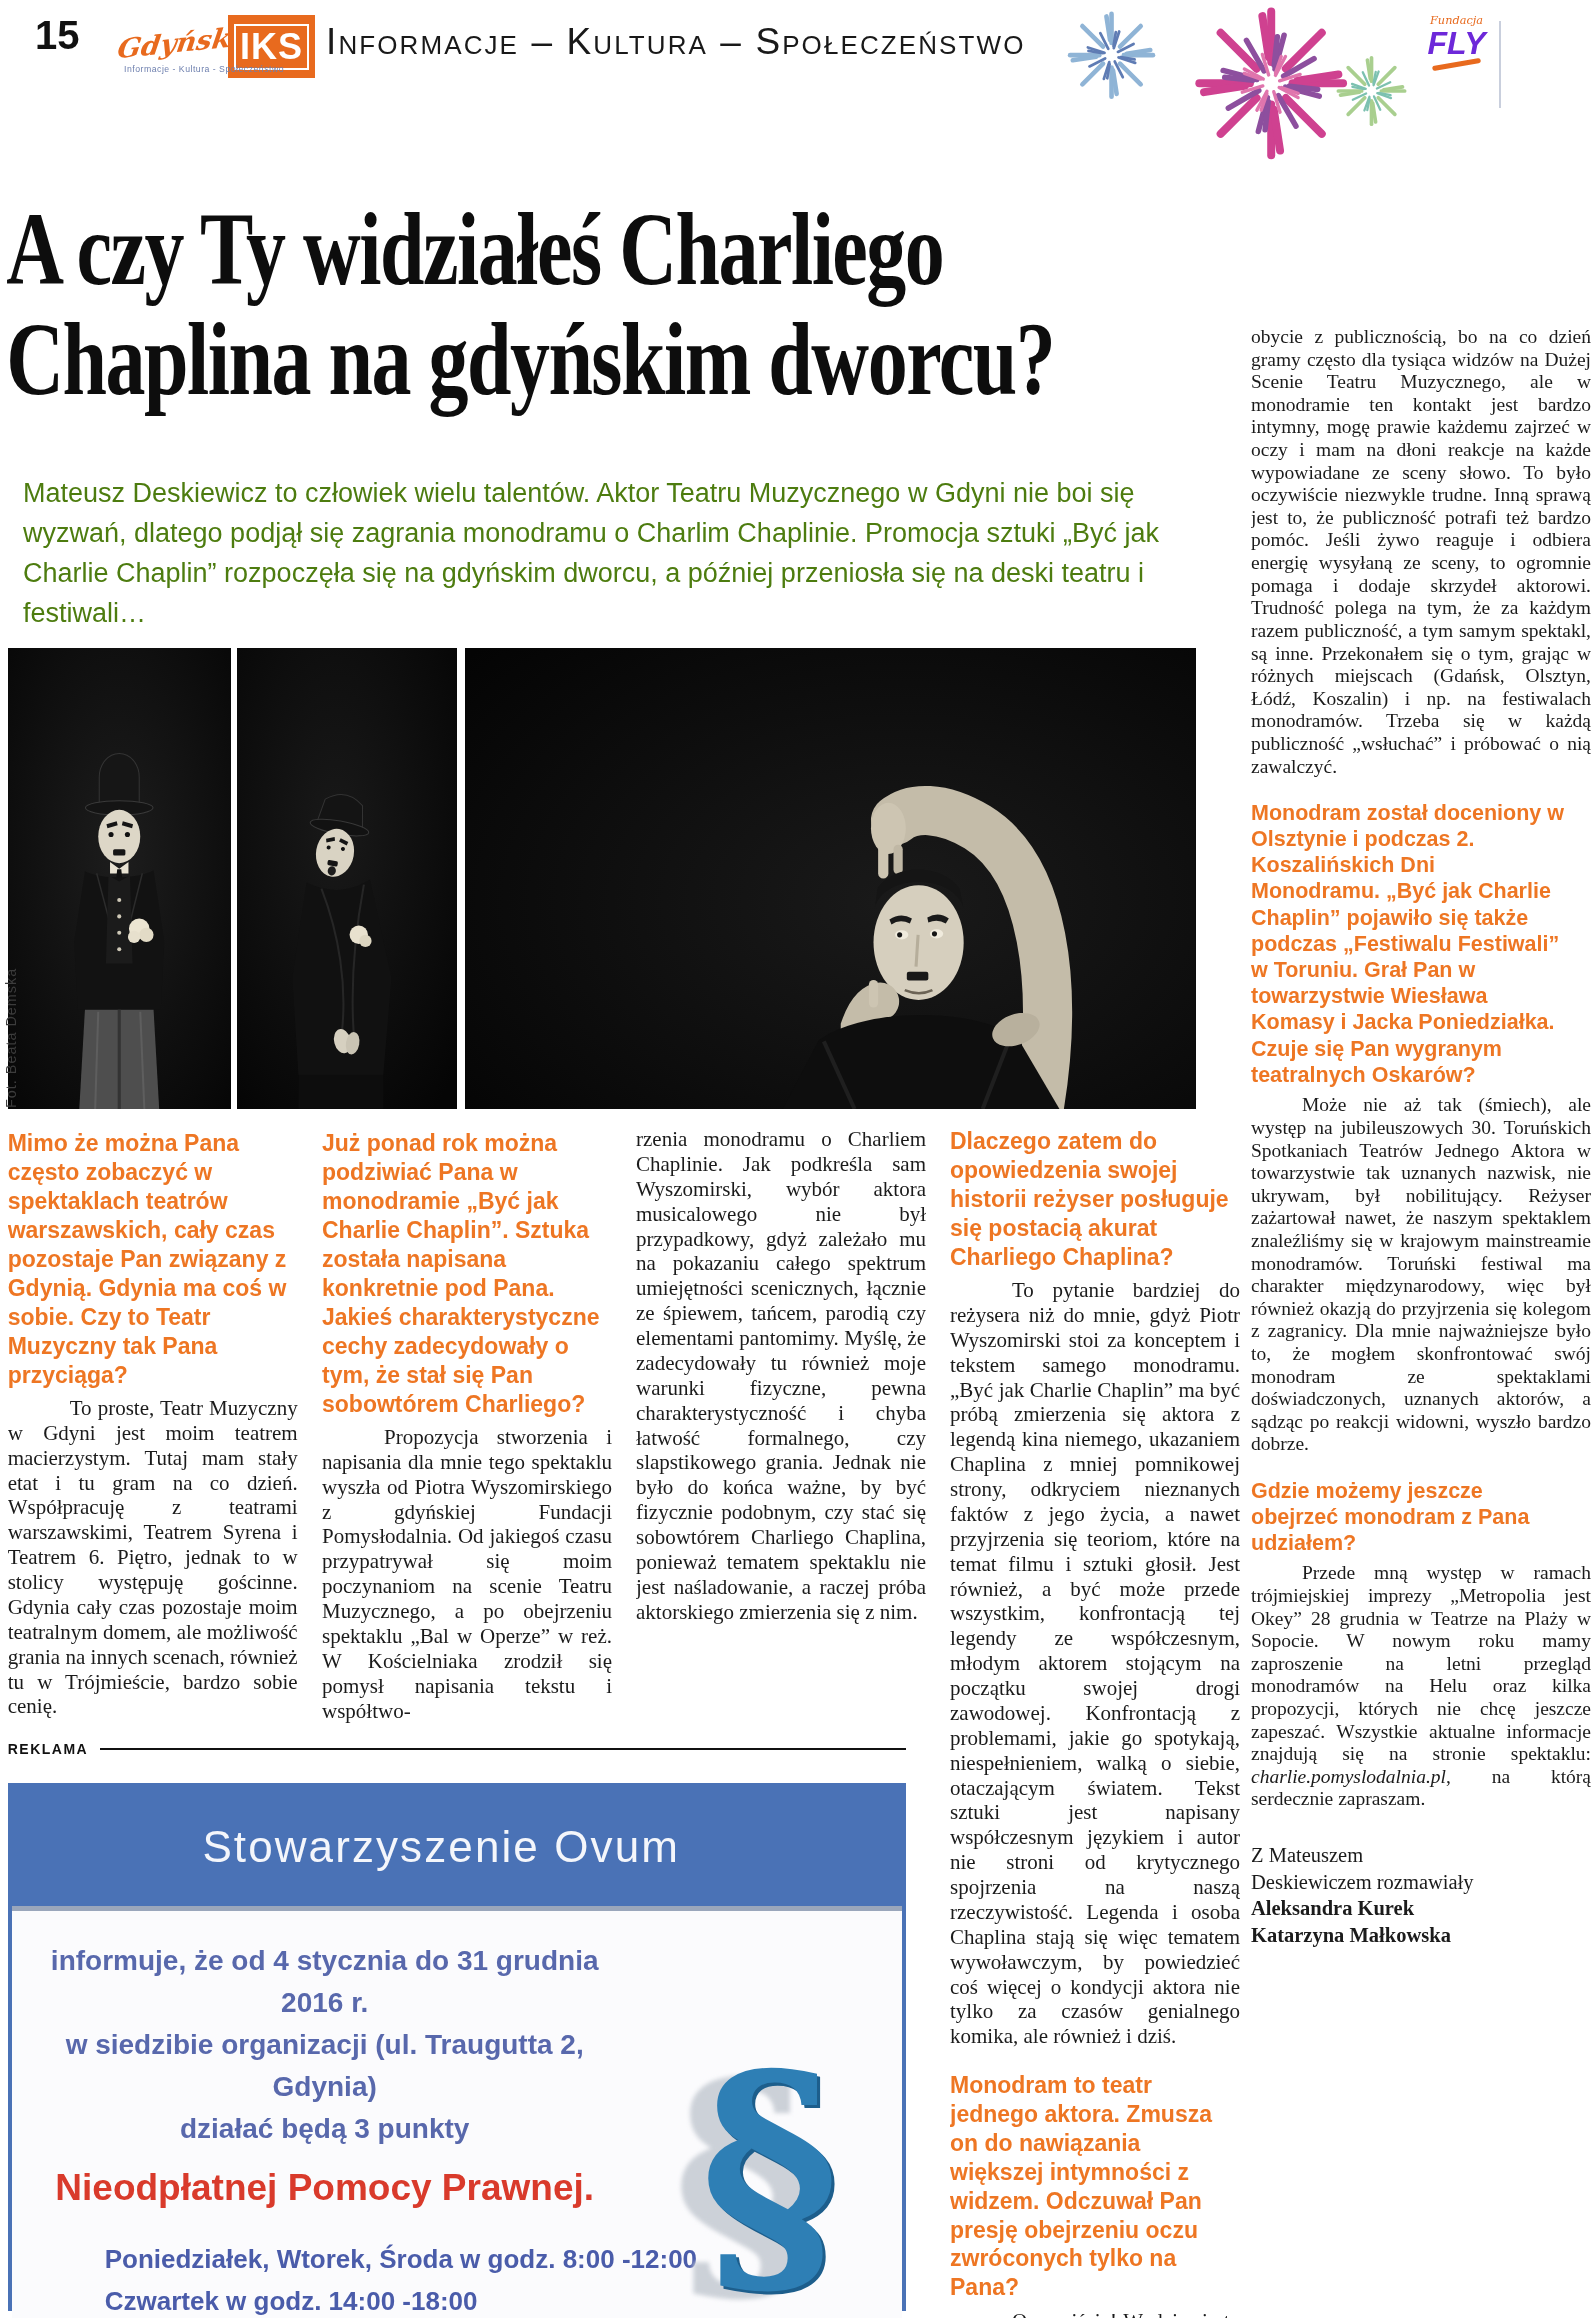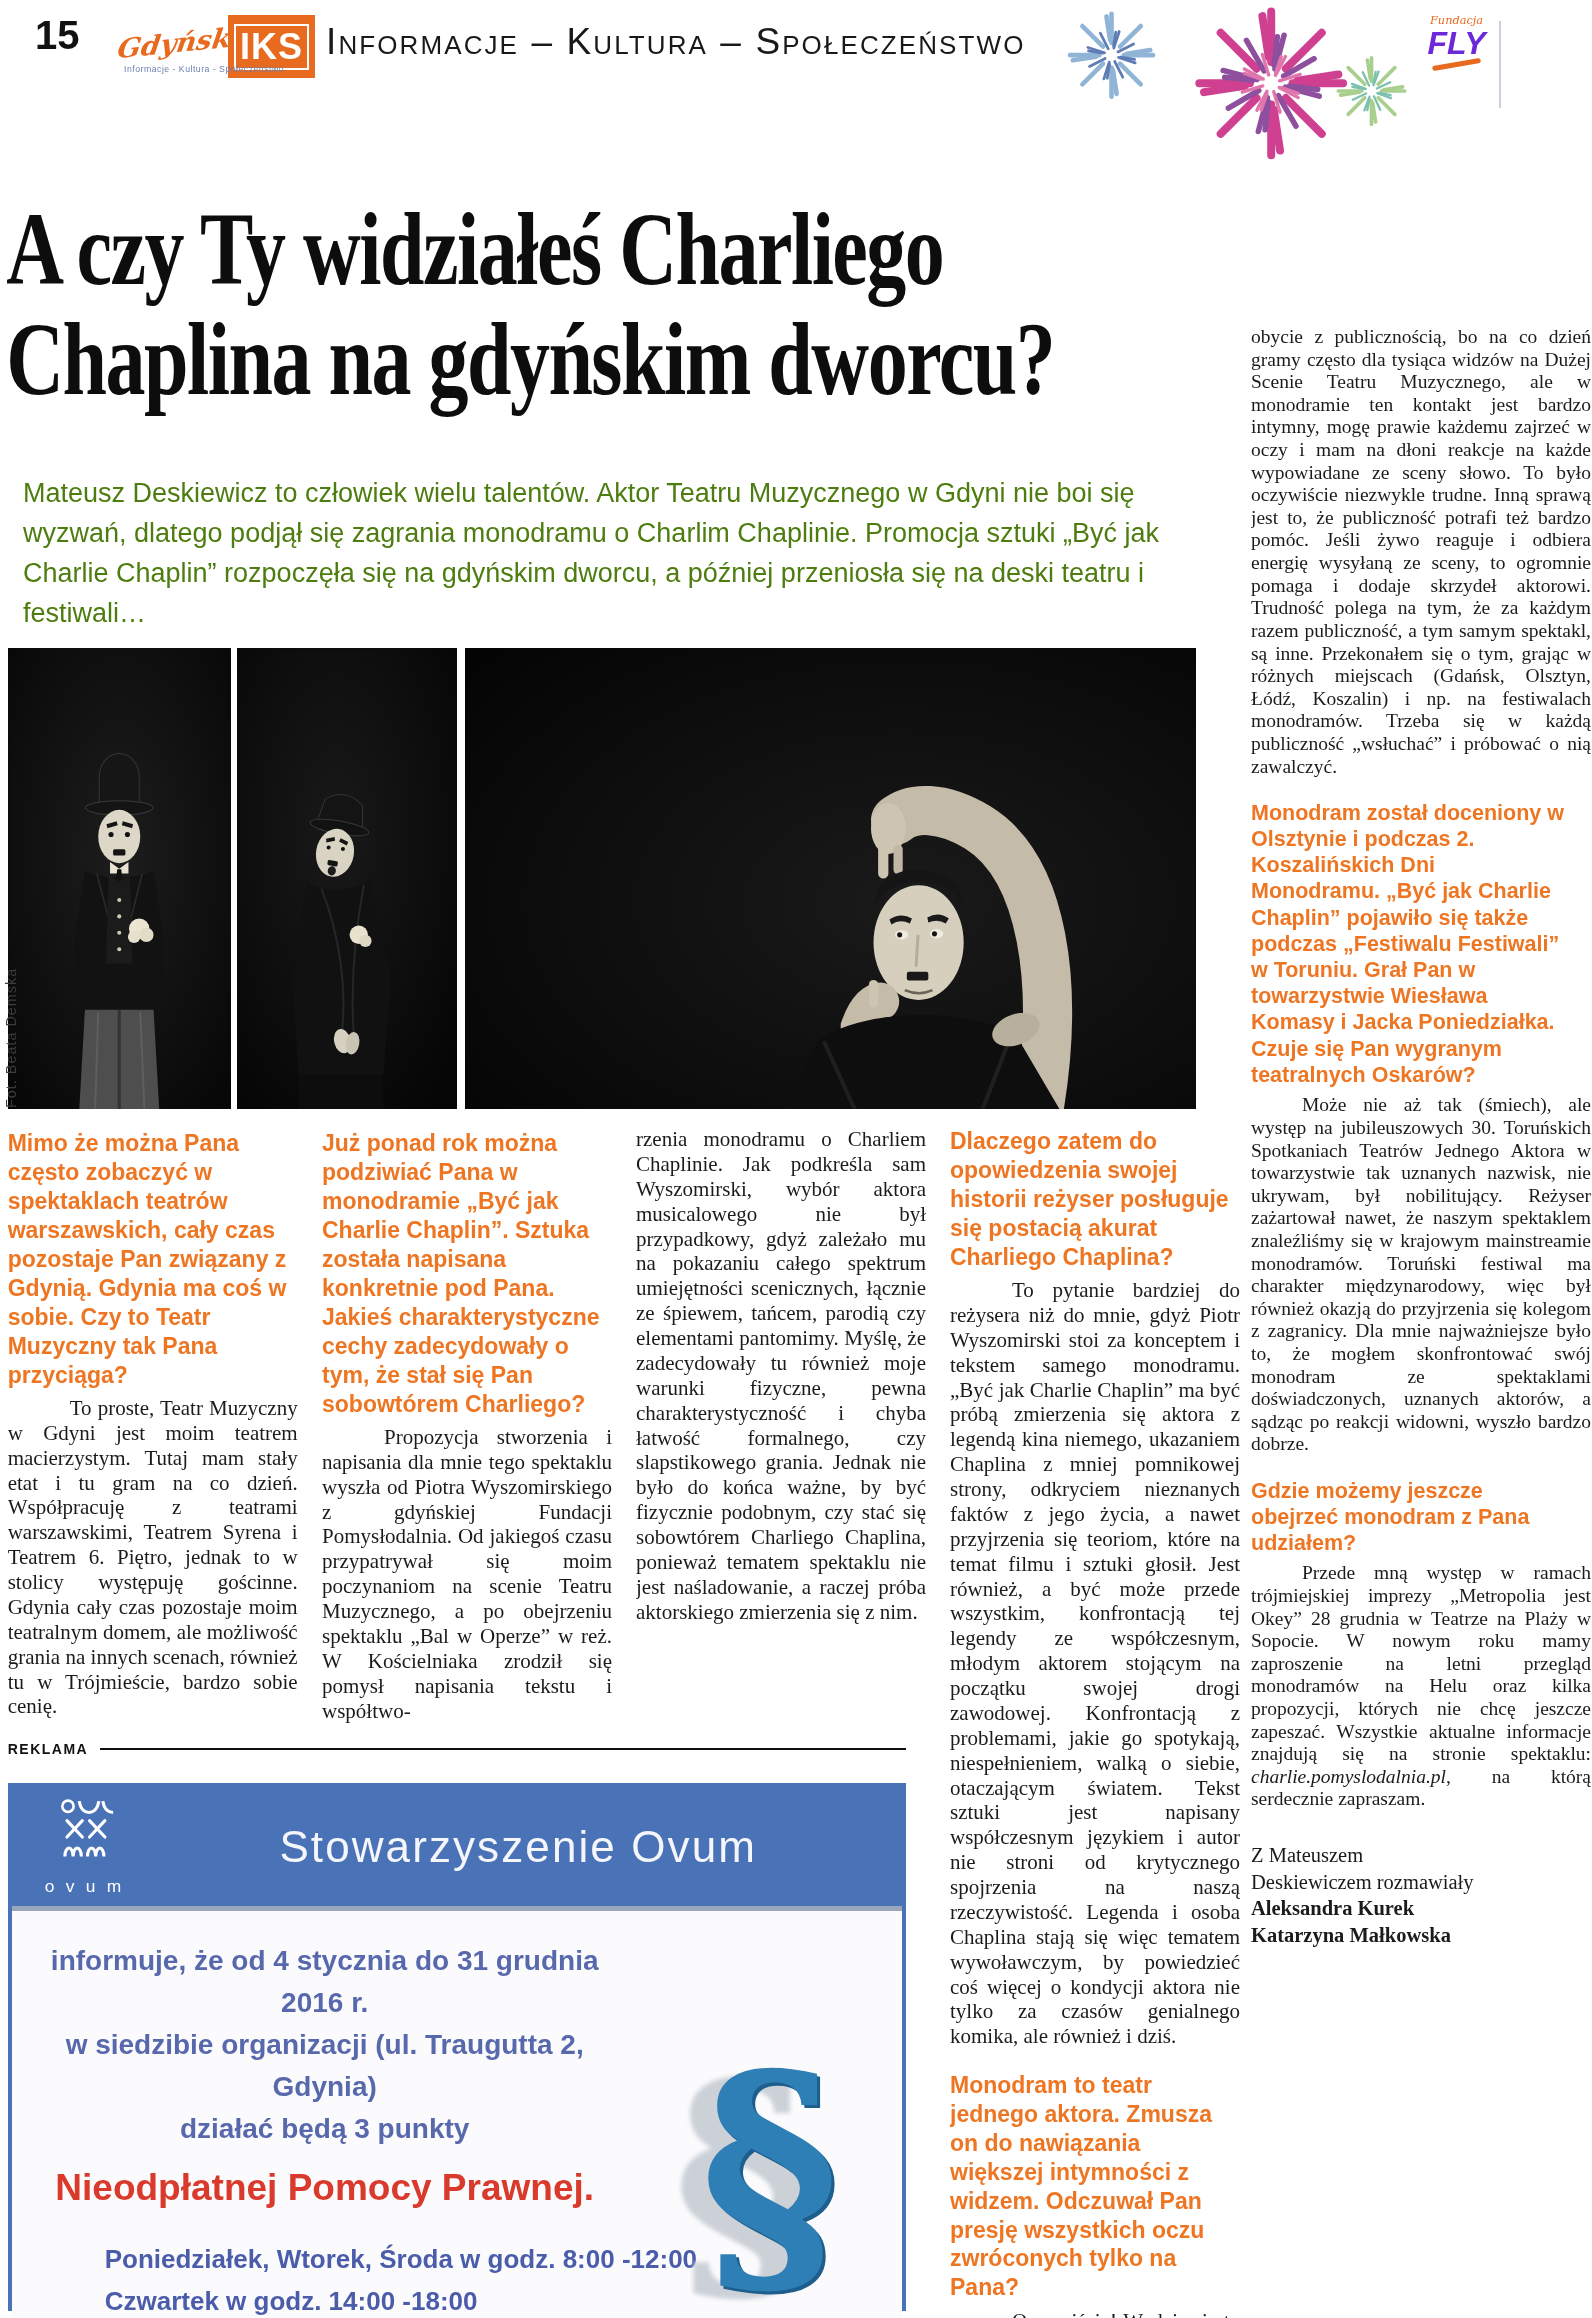--- a/index.html
+++ b/index.html
@@ -254,21 +254,21 @@
   </div>
 
   <div class="col col3">
     <p class="body-text">rzenia monodramu o Charliem Chaplinie. Jak podkreśla sam Wyszomirski, wybór aktora musicalowego nie był przypadkowy, gdyż zależało mu na pokazaniu całego spektrum umiejętności scenicznych, łącznie ze śpiewem, tańcem, parodią czy elementami pantomimy. Myślę, że zadecydowały tu również moje warunki fizyczne, pewna charakterystyczność i chyba łatwość formalnego, czy slapstikowego grania. Jednak nie było do końca ważne, by być fizycznie podobnym, czy stać się sobowtórem Charliego Chaplina, ponieważ tematem spektaklu nie jest naśladowanie, a raczej próba aktorskiego zmierzenia się z nim.</p>
   </div>
 
   <div class="col col4">
     <p class="q">Dlaczego zatem do opowiedzenia swojej historii reżyser posługuje się postacią akurat Charliego Chaplina?</p>
     <p class="body-text answer">To pytanie bardziej do reżysera niż do mnie, gdyż Piotr Wyszomirski stoi za konceptem i tekstem samego monodramu. „Być jak Charlie Chaplin” ma być próbą zmierzenia się aktora z legendą kina niemego, ukazaniem Chaplina z mniej pomnikowej strony, odkryciem nieznanych faktów z jego życia, a nawet przyjrzenia się teoriom, które na temat filmu i sztuki głosił. Jest również, a być może przede wszystkim, konfrontacją tej legendy ze współczesnym, młodym aktorem stojącym na początku swojej drogi zawodowej. Konfrontacją z problemami, jakie go spotykają, niespełnieniem, walką o siebie, otaczającym światem. Tekst sztuki jest napisany współczesnym językiem i autor nie stroni od krytycznego spojrzenia na naszą rzeczywistość. Legenda i osoba Chaplina stają się więc tematem wywoławczym, by powiedzieć coś więcej o kondycji aktora nie tylko za czasów genialnego komika, ale również i dziś.</p>
     <div class="gap"></div>
-    <p class="q">Monodram to teatr jednego aktora. Zmusza on do nawiązania większej intymności z widzem. Odczuwał Pan presję wszystkich oczu zwróconych tylko na Pana?</p>
+    <p class="q">Monodram to teatr jednego aktora. Zmusza on do nawiązania większej intymności z widzem. Odczuwał Pan presję obejrzeniu oczu zwróconych tylko na Pana?</p>
     <p class="body-text answer">Oczywiście! Wydaje się to przerażające. Mam przecież</p>
   </div>
 
   <div class="col col5">
     <p class="body-text">obycie z publicznością, bo na co dzień gramy często dla tysiąca widzów na Dużej Scenie Teatru Muzycznego, ale w monodramie ten kontakt jest bardzo intymny, mogę prawie każdemu zajrzeć w oczy i mam na dłoni reakcje na każde wypowiadane ze sceny słowo. To było oczywiście niezwykle trudne. Inną sprawą jest to, że publiczność potrafi też bardzo pomóc. Jeśli żywo reaguje i odbiera energię wysyłaną ze sceny, to ogromnie pomaga i dodaje skrzydeł aktorowi. Trudność polega na tym, że za każdym razem publiczność, a tym samym spektakl, są inne. Przekonałem się o tym, grając w różnych miejscach (Gdańsk, Olsztyn, Łódź, Koszalin) i np. na festiwalach monodramów. Trzeba się w każdą publiczność „wsłuchać” i próbować o nią zawalczyć.</p>
     <div class="gap"></div>
     <p class="q">Monodram został doceniony w Olsztynie i podczas 2. Koszalińskich Dni Monodramu. „Być jak Charlie Chaplin” pojawiło się także podczas „Festiwalu Festiwali” w Toruniu. Grał Pan w towarzystwie Wiesława Komasy i Jacka Poniedziałka. Czuje się Pan wygranym teatralnych Oskarów?</p>
     <p class="body-text answer">Może nie aż tak (śmiech), ale występ na jubileuszowych 30. Toruńskich Spotkaniach Teatrów Jednego Aktora w towarzystwie tak uznanych nazwisk, nie ukrywam, był nobilitujący. Reżyser zażartował nawet, że naszym spektaklem znaleźliśmy się w krajowym mainstreamie monodramów. Toruński festiwal ma charakter międzynarodowy, więc był również okazją do przyjrzenia się kolegom z zagranicy. Dla mnie najważniejsze było to, że mogłem skonfrontować swój monodram ze spektaklami doświadczonych, uznanych aktorów, a sądząc po reakcji widowni, wyszło bardzo dobrze.</p>
     <div class="gap"></div>
     <p class="q">Gdzie możemy jeszcze obejrzeć monodram z Pana udziałem?</p>
@@ -281,32 +281,20 @@
     </div>
   </div>
 
   <div class="reklama-row">
     <span class="reklama-label">REKLAMA</span>
     <span class="reklama-line"></span>
   </div>
 
   <div class="ad">
     <div class="ad-header">
-      <div class="ad-logo">
-        <svg width="67" height="77" viewBox="0 0 120 150">
-          <circle cx="20" cy="20" r="11" fill="none" stroke="#fff" stroke-width="5"></circle>
-          <path d="M42,10 c2,16 11,22 19,22 c8,0 17,-6 19,-22" fill="none" stroke="#fff" stroke-width="6"></path>
-          <path d="M88,10 c2,16 11,22 20,22" fill="none" stroke="#fff" stroke-width="6"></path>
-          <path d="M18,48 l30,32 M48,48 l-30,32" stroke="#fff" stroke-width="6" stroke-linecap="round"></path>
-          <path d="M62,48 l30,32 M92,48 l-30,32" stroke="#fff" stroke-width="6" stroke-linecap="round"></path>
-          <path d="M14,118 c0,-22 16,-22 16,0 c0,-22 16,-22 16,0" fill="none" stroke="#fff" stroke-width="6"></path>
-          <path d="M58,118 c0,-22 16,-22 16,0 c0,-22 16,-22 16,0" fill="none" stroke="#fff" stroke-width="6"></path>
-        </svg>
-        <span class="ad-logo-word">ovum</span>
-      </div>
       <div class="ad-name">Stowarzyszenie Ovum</div>
     </div>
     <div class="ad-body">
       <div class="ad-lines">
         <div>informuje, że od 4 stycznia do 31 grudnia 2016 r.</div>
         <div>w siedzibie organizacji (ul. Traugutta 2, Gdynia)</div>
         <div>działać będą 3 punkty</div>
       </div>
       <div class="ad-highlight">Nieodpłatnej Pomocy Prawnej.</div>
       <div class="ad-schedule">

